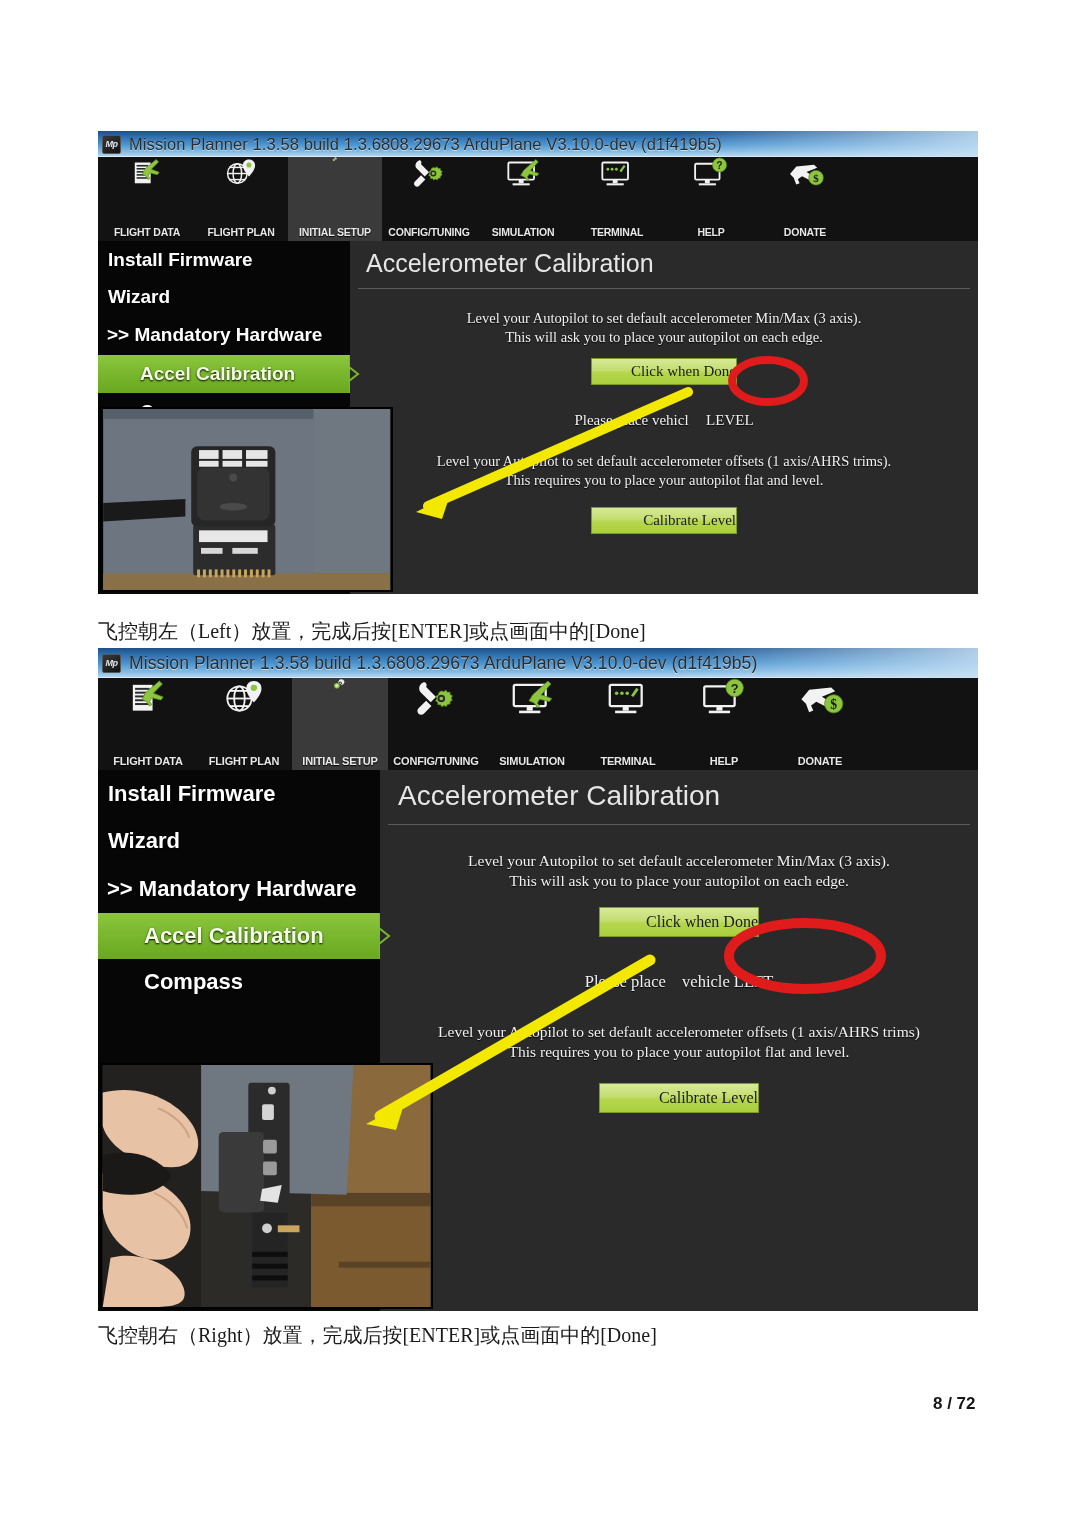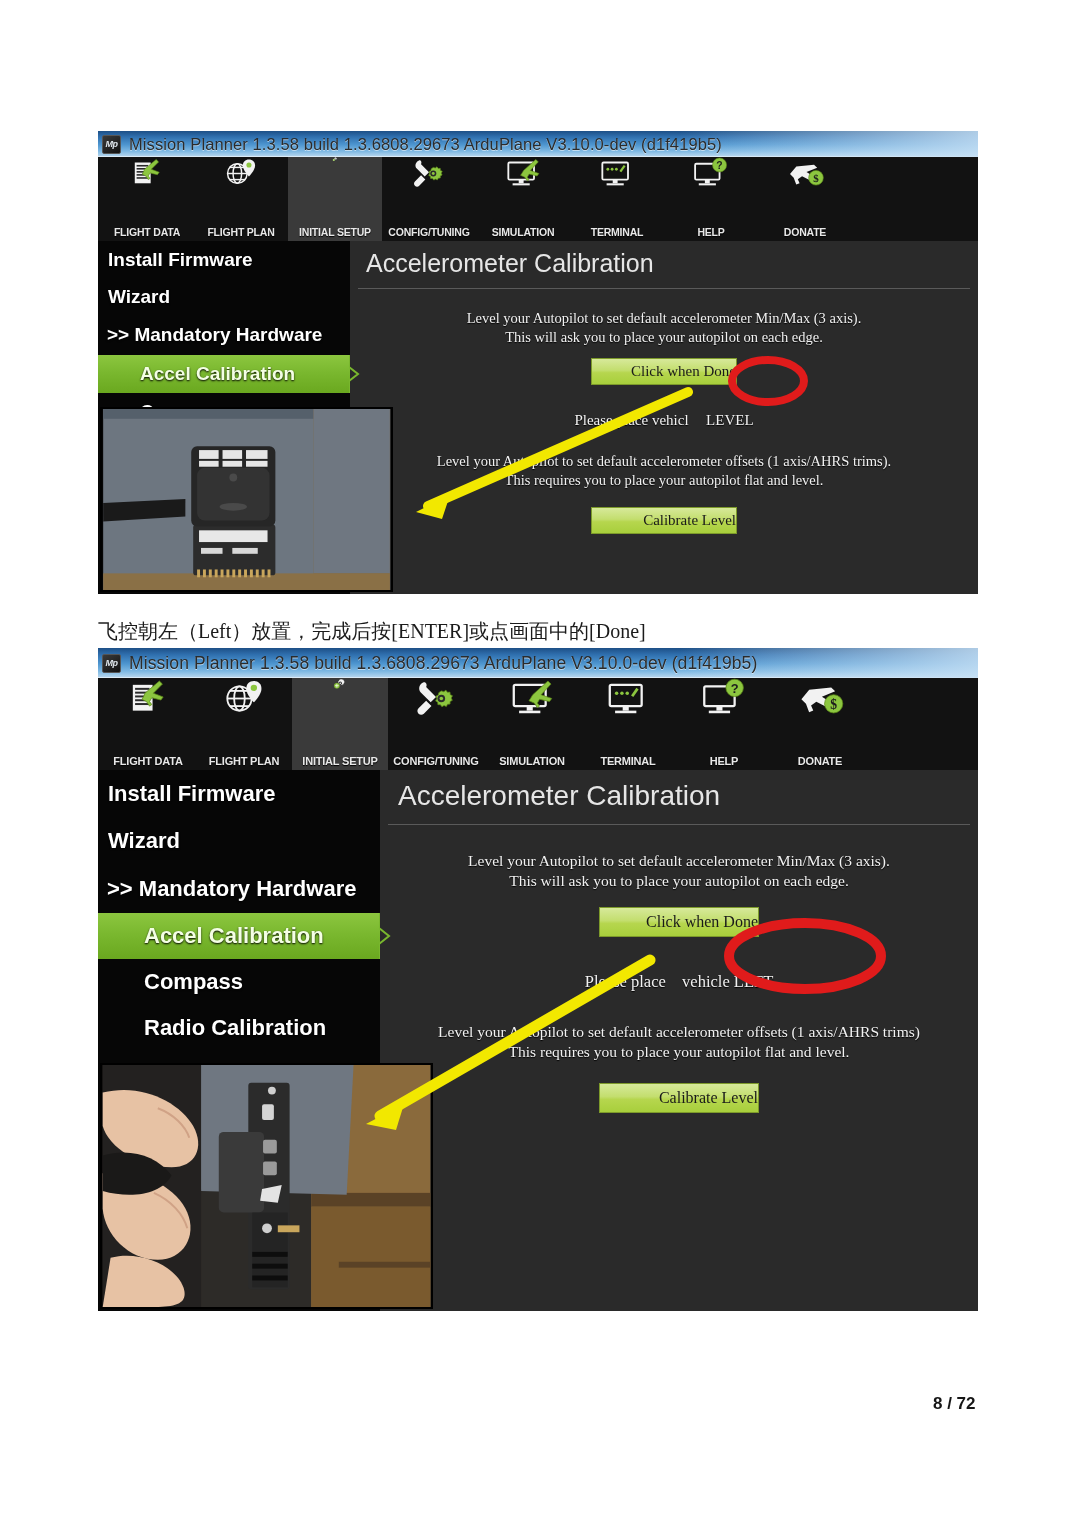--- a/index.html
+++ b/index.html
@@ -492,23 +492,20 @@
           <span class="sel-arrow" style="right:-18px;width:19px;">
             <svg viewBox="0 0 19 46" preserveAspectRatio="none" style="width:100%;height:100%;">
               <path d="M0 0 L19 0 L19 46 L0 46 L0 31 L10 23 L0 15 Z" fill="#2a2a2a"></path>
               <path d="M0 0 L0 15 L10 23 L0 31 L0 46" fill="none" stroke="#79b72e" stroke-width="2"></path>
             </svg>
           </span>
         </div>
         <div class="side-item" style="height:46px; padding-left:46px; font-size:22px;">
           <span class="s-label">Compass</span>
         </div>
-        <div class="side-item" style="height:46px; padding-left:46px; font-size:22px;">
-          <span class="s-label">Radio Calibration</span>
-        </div>
       </div>
 
       <div class="content" style="height:541px;">
         <div class="content-head" style="font-size:28px; padding:10px 0 12px 18px;">Accelerometer Calibration</div>
         <div class="head-rule" style="margin:0 8px;"></div>
 
         <div class="mp-text" style="font-size:15.5px; margin-top:26px;">Level your Autopilot to set default accelerometer Min/Max (3 axis).</div>
         <div class="mp-text" style="font-size:15.5px;">This will ask you to place your autopilot on each edge.</div>
 
         <div style="text-align:center; margin-top:16px;">
@@ -578,16 +575,17 @@
         <line x1="552" y1="312" x2="282" y2="468" stroke="#f2e800" stroke-width="11" stroke-linecap="round"></line>
         <path d="M268 476 L306 456 L298 482 Z" fill="#f2e800"></path>
       </g>
     </svg>
   </div>
 
   <svg class="anno" style="position:absolute;left:0;top:0;width:1080px;height:1528px;z-index:20;">
     <ellipse cx="805" cy="956" rx="76" ry="33" fill="none" stroke="#e01b1b" stroke-width="10"></ellipse>
   </svg>
 
+  <div class="caption" style="left:98px; top:1322px;">飞控朝右（Right）放置，完成后按[ENTER]或点画面中的[Done]</div>
 
   <div class="footer-page" style="left:933px; top:1394px;">8 / 72</div>
 
 </div>
 
 </body></html>

